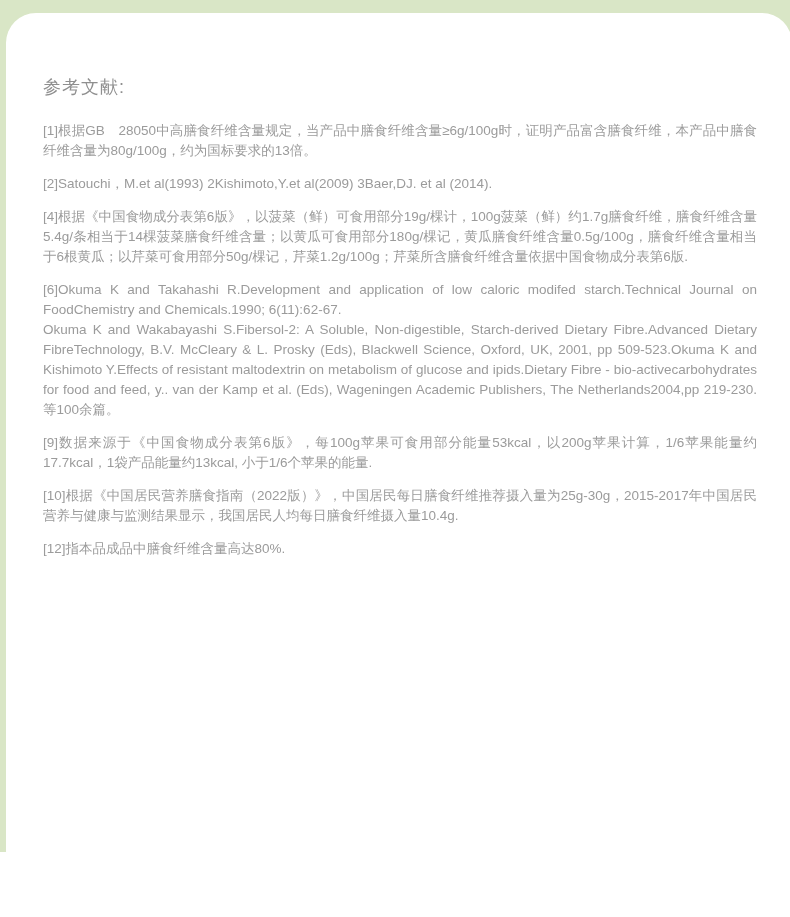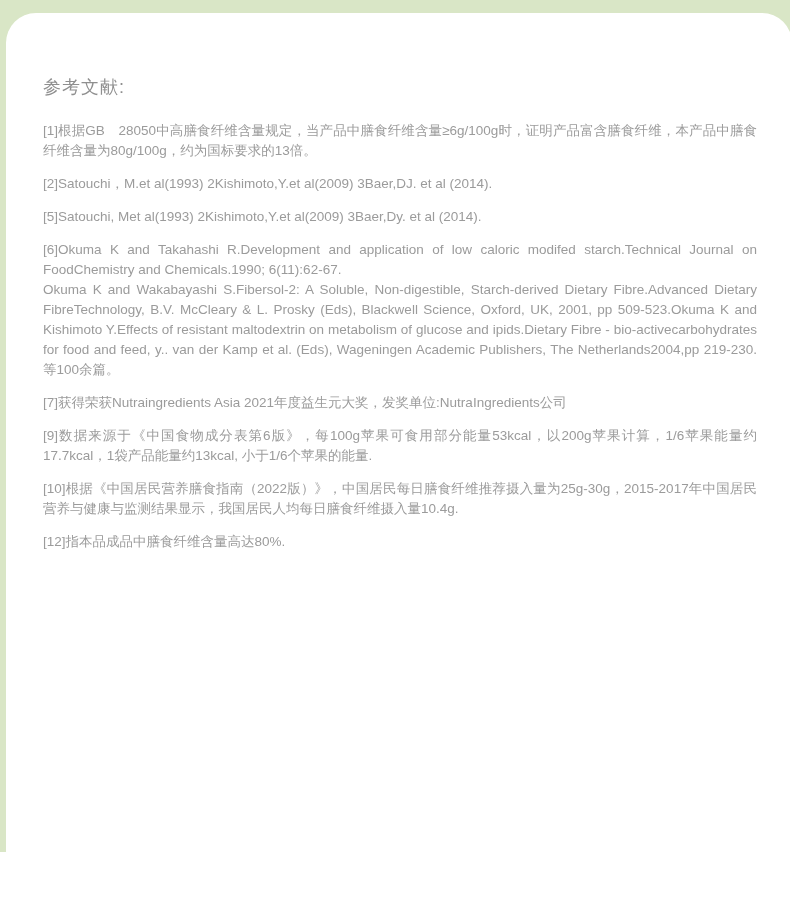--- a/index.html
+++ b/index.html
@@ -57,28 +57,25 @@
     <div class="content">
       <div class="title">参考文献:</div>
       <div>
           <div class="ref">
             <p>[1]根据GB　28050中高膳食纤维含量规定，当产品中膳食纤维含量≥6g/100g时，证明产品富含膳食纤维，本产品中膳食纤维含量为80g/100g，约为国标要求的13倍。</p>
           </div>
           <div class="ref">
             <p>[2]Satouchi，M.et al(1993) 2Kishimoto,Y.et al(2009) 3Baer,DJ. et al (2014).</p>
           </div>
           <div class="ref">
-            <p>[5]Satouchi, Met al(1993) 2Kishimoto,Y.et al(2009) 3Baer,Dy. et al (2014).</p>
+            <p>[4]根据《中国食物成分表第6版》，以菠菜（鲜）可食用部分19g/棵计，100g菠菜（鲜）约1.7g膳食纤维，膳食纤维含量5.4g/条相当于14棵菠菜膳食纤维含量；以黄瓜可食用部分180g/棵记，黄瓜膳食纤维含量0.5g/100g，膳食纤维含量相当于6根黄瓜；以芹菜可食用部分50g/棵记，芹菜1.2g/100g；芹菜所含膳食纤维含量依据中国食物成分表第6版.</p>
           </div>
           <div class="ref">
             <p>[6]Okuma K and Takahashi R.Development and application of low caloric modifed starch.Technical Journal on FoodChemistry and Chemicals.1990; 6(11):62-67.</p>
             <p>Okuma K and Wakabayashi S.Fibersol-2: A Soluble, Non-digestible, Starch-derived Dietary Fibre.Advanced Dietary FibreTechnology, B.V. McCleary &amp; L. Prosky (Eds), Blackwell Science, Oxford, UK, 2001, pp 509-523.Okuma K and Kishimoto Y.Effects of resistant maltodextrin on metabolism of glucose and ipids.Dietary Fibre - bio-activecarbohydrates for food and feed, y.. van der Kamp et al. (Eds), Wageningen Academic Publishers, The Netherlands2004,pp 219-230.等100余篇。</p>
-          </div>
-          <div class="ref">
-            <p>[7]获得荣获Nutraingredients Asia 2021年度益生元大奖，发奖单位:NutraIngredients公司</p>
           </div>
           <div class="ref">
             <p>[9]数据来源于《中国食物成分表第6版》，每100g苹果可食用部分能量53kcal，以200g苹果计算，1/6苹果能量约17.7kcal，1袋产品能量约13kcal, 小于1/6个苹果的能量.</p>
           </div>
           <div class="ref">
             <p>[10]根据《中国居民营养膳食指南（2022版）》，中国居民每日膳食纤维推荐摄入量为25g-30g，2015-2017年中国居民营养与健康与监测结果显示，我国居民人均每日膳食纤维摄入量10.4g.</p>
           </div>
           <div class="ref">
             <p>[12]指本品成品中膳食纤维含量高达80%.</p>
           </div>

